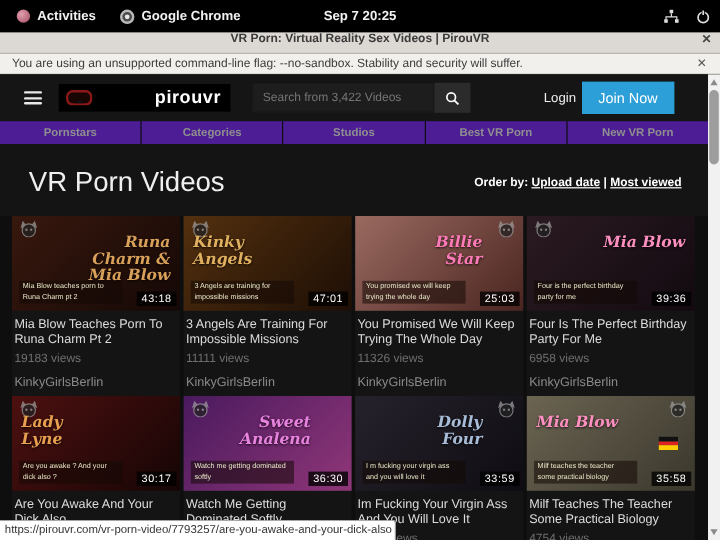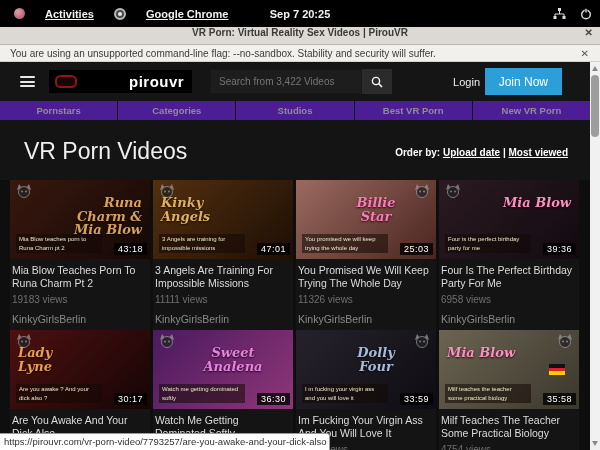--- a/index.html
+++ b/index.html
@@ -3,21 +3,21 @@
 <meta charset="utf-8">
 <style>
   * { margin:0; padding:0; box-sizing:border-box; }
   html,body { width:600px; height:450px; overflow:hidden; background:#000; }
   body { font-family:"Liberation Sans", sans-serif; }
   .screen { position:relative; width:600px; height:450px; overflow:hidden; background:#0e0e0e; }
 
   
   .topbar { position:absolute; top:0; left:0; width:600px; height:27px; background:#000;
             display:flex; align-items:center; color:#f2f2f2; font-size:11px; font-weight:bold; }
-  .tb-item { display:flex; align-items:center; gap:20px; padding:0 10px; height:100%; cursor:default;text-decoration:underline; }
+  .tb-item { display:flex; align-items:center; gap:6px; padding:0 10px; height:100%; cursor:default; }
   .tb-left { display:flex; align-items:center; margin-left:4px; }
   .dot { width:11px; height:11px; border-radius:50%;
          background:radial-gradient(circle at 35% 35%, #e0a0ae, #a34a5e); display:inline-block; }
   .chrome-ic { width:12px; height:12px; border-radius:50%; background:#4a4a4a; border:2px solid #b9b9b9;
                display:inline-block; position:relative; }
   .chrome-ic::after { content:""; position:absolute; inset:2px; border-radius:50%; background:#e8e8e8; }
   .tb-clock { position:absolute; left:50%; transform:translateX(-50%); }
   .tb-right { position:absolute; right:8px; display:flex; align-items:center; gap:14px; }
 
   
@@ -66,21 +66,21 @@
   
   .grid { position:absolute; top:118px; left:10px; width:572px; display:flex; flex-wrap:wrap; }
   .card { width:140px; margin-right:3px; margin-bottom:0; height:150px; background:#141414; }
   .card:nth-child(4n) { margin-right:0; }
   .thumb { position:relative; width:140px; height:79px; overflow:hidden; cursor:pointer; }
   .mask-ic { position:absolute; top:4px; opacity:.75; }
   .mask-left  { left:6px; }  .mask-right { right:6px; }
   .overlay-txt { position:absolute; top:16px; font-family:"DejaVu Serif", serif; font-style:italic;
                  font-weight:bold; font-size:13px; line-height:1.05; text-shadow:0 1px 2px rgba(0,0,0,.8);
                  max-width:72px; }
-  .ov-left { left:8px; } .ov-right { right:8px; text-align:right; } .ov-center { left:44px; text-align:center; }
+  .ov-left { left:8px; } .ov-right { right:8px; text-align:right; } .ov-center { left:34px; text-align:right; }
   .caption { position:absolute; left:6px; bottom:6px; font-size:6px; color:#e8e8c8;
              background:rgba(20,10,5,.55); padding:1px 3px; max-width:86px; line-height:1.4; }
   .dur { position:absolute; right:3px; bottom:4px; background:rgba(0,0,0,.78); color:#fff;
          font-size:9px; padding:1px 4px; letter-spacing:.5px; }
   .flag { position:absolute; right:14px; top:34px; width:16px; height:11px; display:none; }
   .flag div { height:33.33%; }
   .f1{background:#111;} .f2{background:#d22;} .f3{background:#fc0;}
   .v-title { margin:5px 4px 0 2px; color:#dcdcdc; font-size:10.5px; line-height:1.22; height:26px;
              overflow:hidden; cursor:pointer; }
   .v-views { margin:4px 2px 0; color:#6f6f6f; font-size:10px; }

